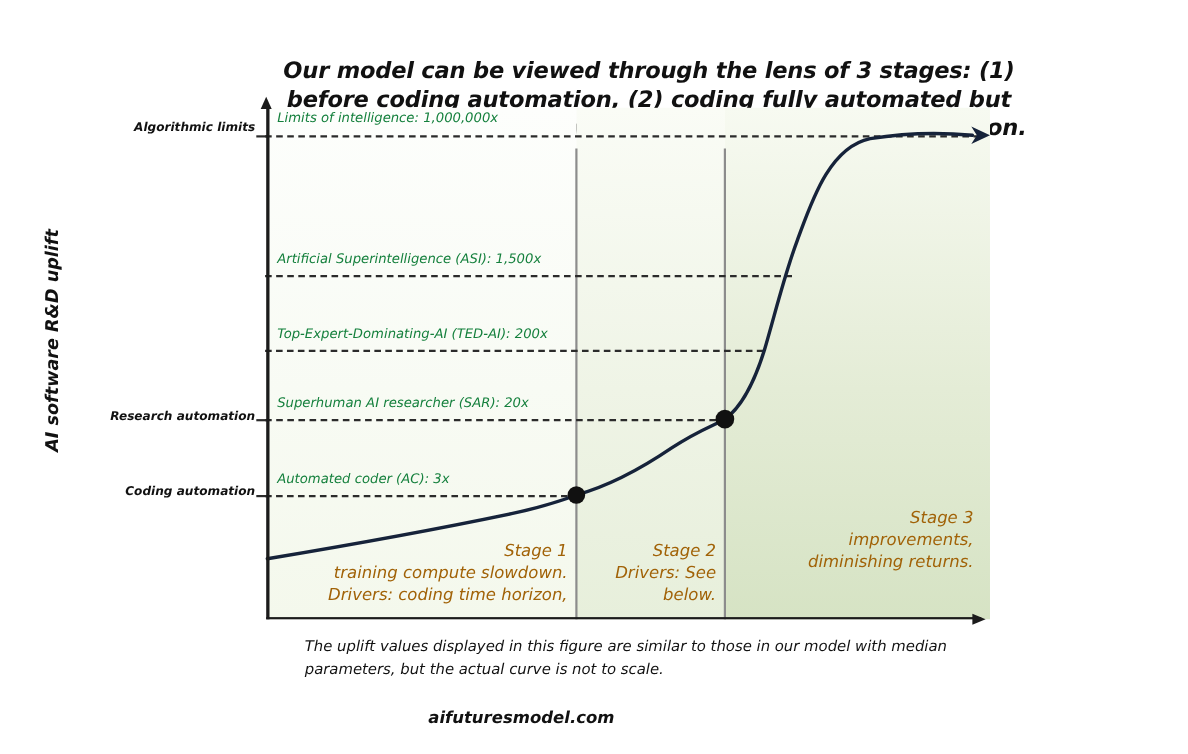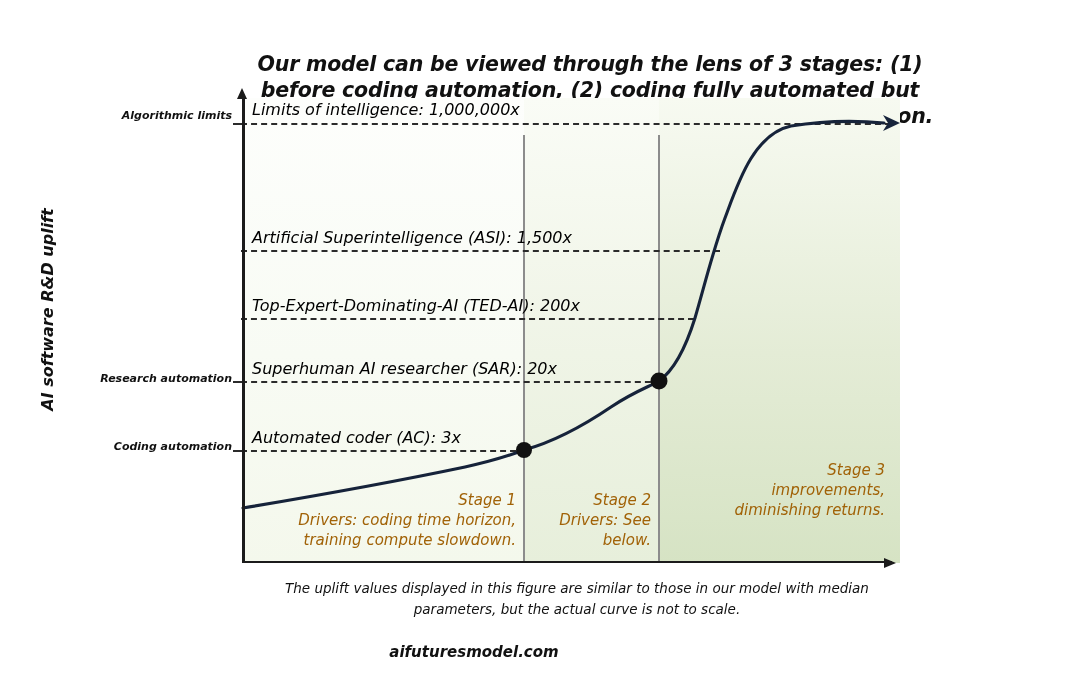--- a/index.html
+++ b/index.html
@@ -86,22 +86,22 @@
     border-left:12px solid #1b1b1b;
   }
 
   
   .thr{
     position:absolute;height:0;
     border-top:2px dashed #2b2b2b;
   }
   .thr-label{
     position:absolute;
-    font-style:italic;font-size:16px;
-    color:#000000;white-space:nowrap;
+    font-style:italic;font-size:12px;
+    color:#15803d;white-space:nowrap;
     font-weight:500;
     text-align:center;
   }
 
   
   .curve-svg{
     position:absolute;left:0;top:0;
     width:657px;height:465px;
     overflow:visible;
     pointer-events:none;
@@ -125,21 +125,20 @@
     color:#a16207;
   }
   .stage-note .hdr{display:block;}
 
   
   .footnote{
     position:absolute;
     left:277px;top:578px;width:600px;
     font-style:italic;font-size:13.5px;line-height:21px;
     color:#111111;
-    text-align:center;
   }
   .footer{
     position:absolute;
     left:0;top:643px;width:948px;
     text-align:center;
     font-style:italic;font-weight:bold;
     font-size:15px;color:#111111;
   }
 </style>
 </head>
@@ -197,22 +196,22 @@
 
     <div class="axis-y">
       <div class="axis-y-arrow"></div>
     </div>
     <div class="axis-x">
       <div class="axis-x-arrow"></div>
     </div>
 
     <div class="stage-note" style="left:30px;top:392px;width:243px;">
       <span class="hdr">Stage 1</span>
+      <span class="hdr">training compute slowdown.</span>
       <span class="hdr">Drivers: coding time horizon,</span>
-      <span class="hdr">training compute slowdown.</span>
     </div>
 
     <div class="stage-note" style="left:290px;top:392px;width:118px;">
       <span class="hdr">Stage 2</span>
       <span class="hdr">Drivers: See</span>
       <span class="hdr">below.</span>
     </div>
 
     <div class="stage-note" style="left:420px;top:362px;width:222px;">
       <span class="hdr">Stage 3</span>

